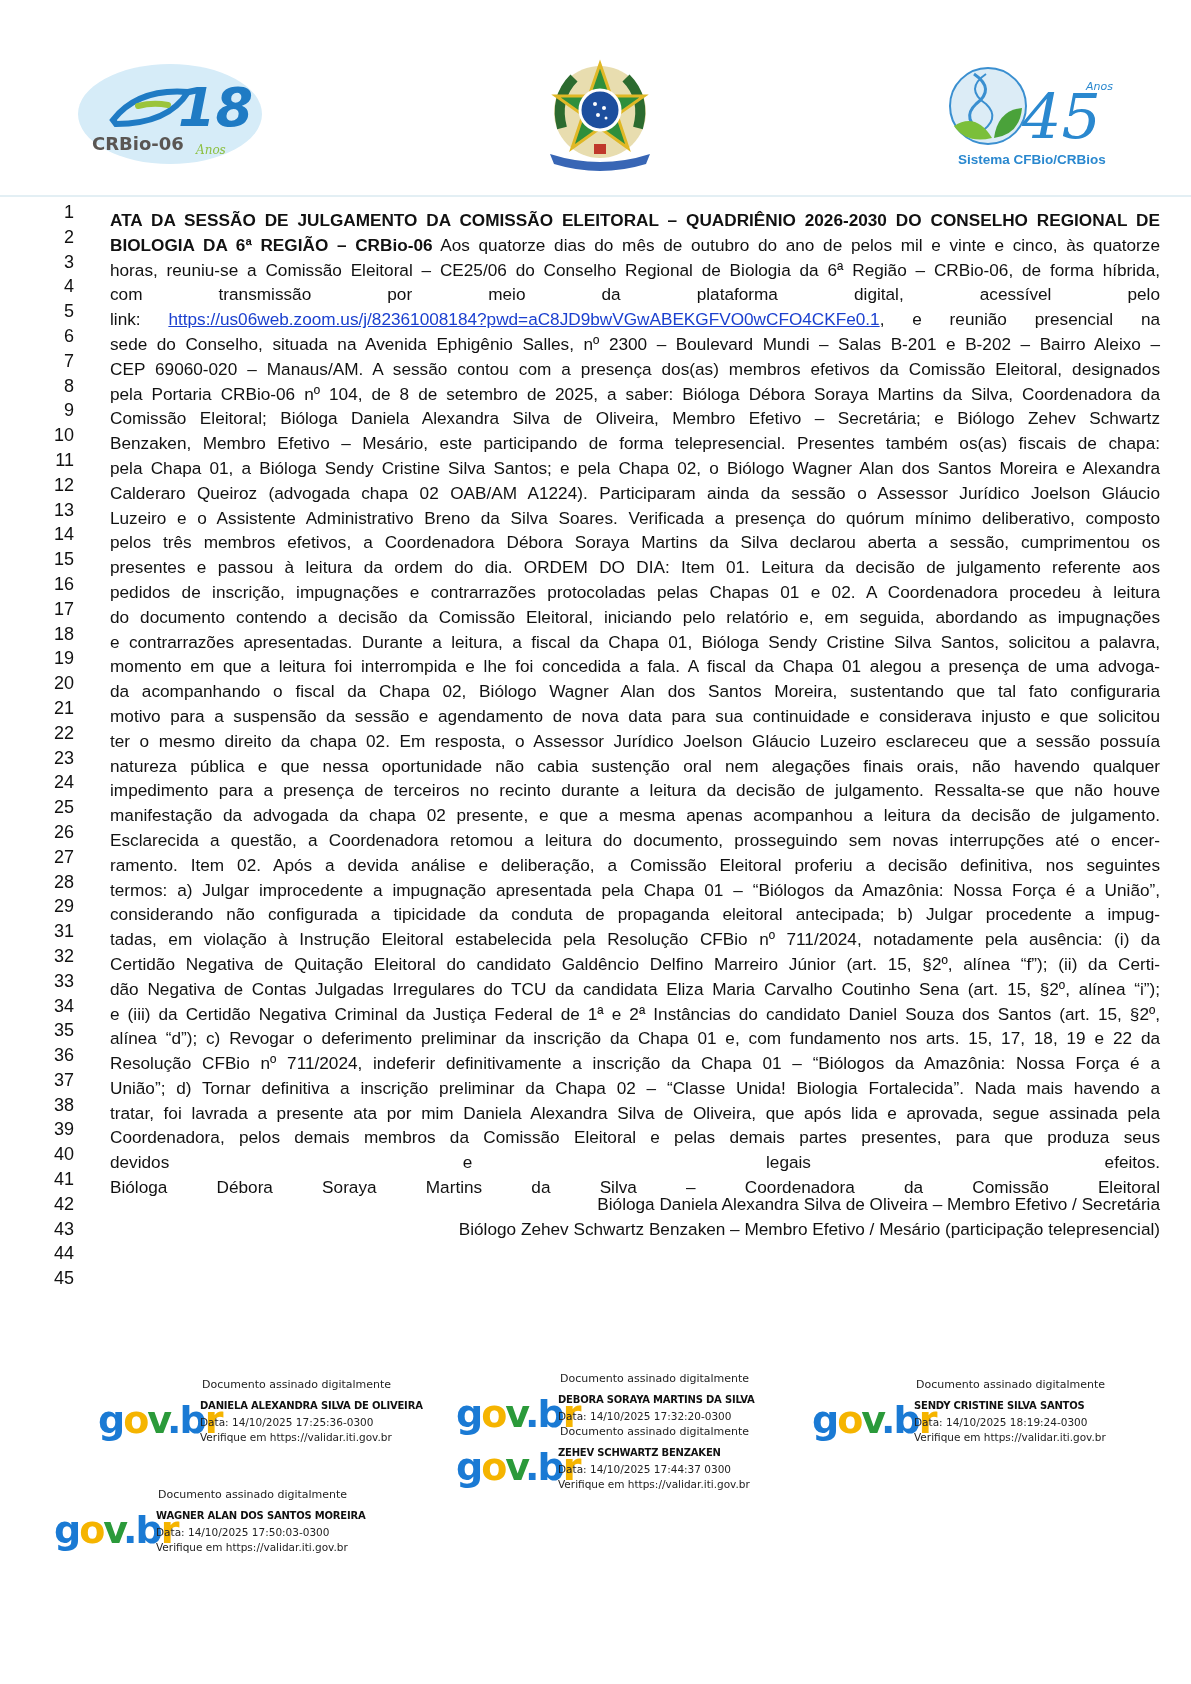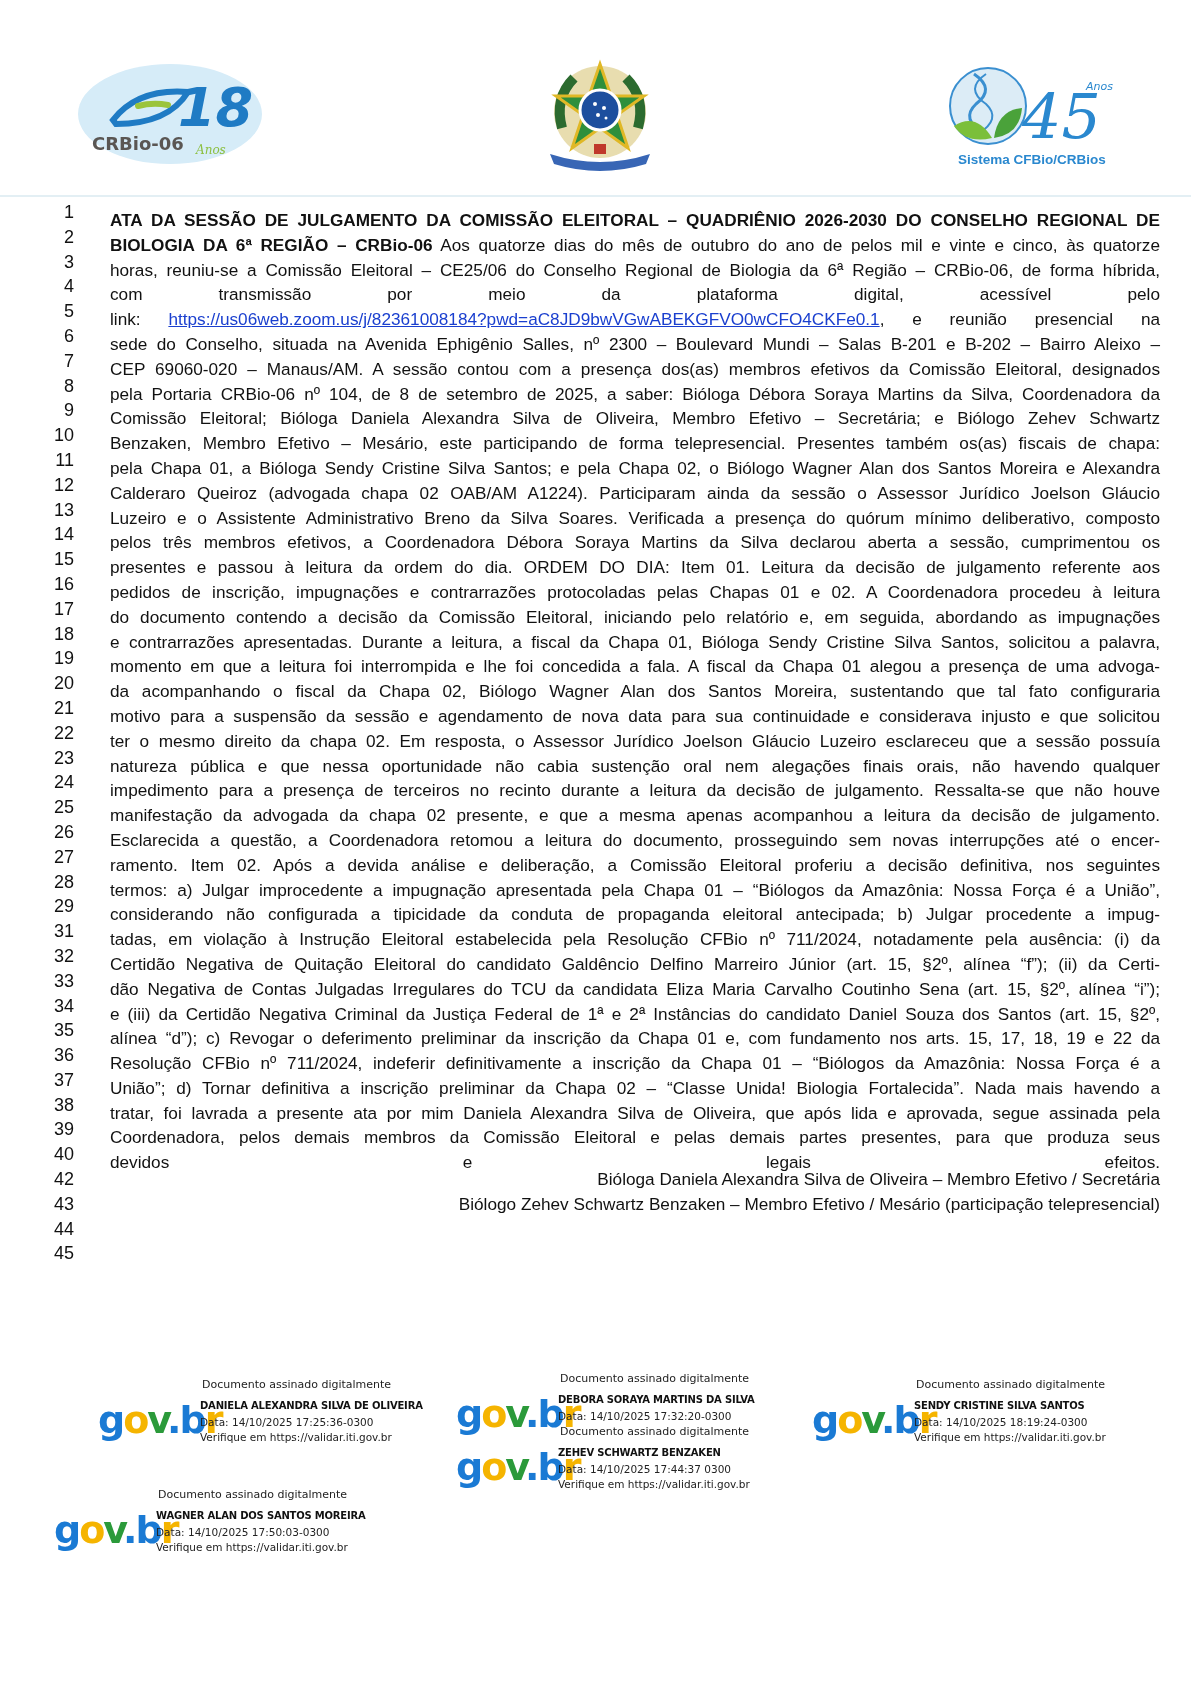--- a/index.html
+++ b/index.html
@@ -222,20 +222,24 @@
     </div>
     <div class="line">
       <span class="ln">39</span>
       <span class="txt justify">Coordenadora, pelos demais membros da Comissão Eleitoral e pelas demais partes presentes, para que produza seus</span>
     </div>
     <div class="line">
       <span class="ln">40</span>
       <span class="txt justify">devidos e legais efeitos.</span>
     </div>
     <div class="line">
+      <span class="ln">41</span>
+      <span class="txt justify">Bióloga Débora Soraya Martins da Silva – Coordenadora da Comissão Eleitoral</span>
+    </div>
+    <div class="line">
       <span class="ln">42</span>
       <span class="txt">Bióloga Daniela Alexandra Silva de Oliveira – Membro Efetivo / Secretária</span>
     </div>
     <div class="line">
       <span class="ln">43</span>
       <span class="txt">Biólogo Zehev Schwartz Benzaken – Membro Efetivo / Mesário (participação telepresencial)</span>
     </div>
     <div class="line">
       <span class="ln">44</span>
       <span class="txt"></span>

